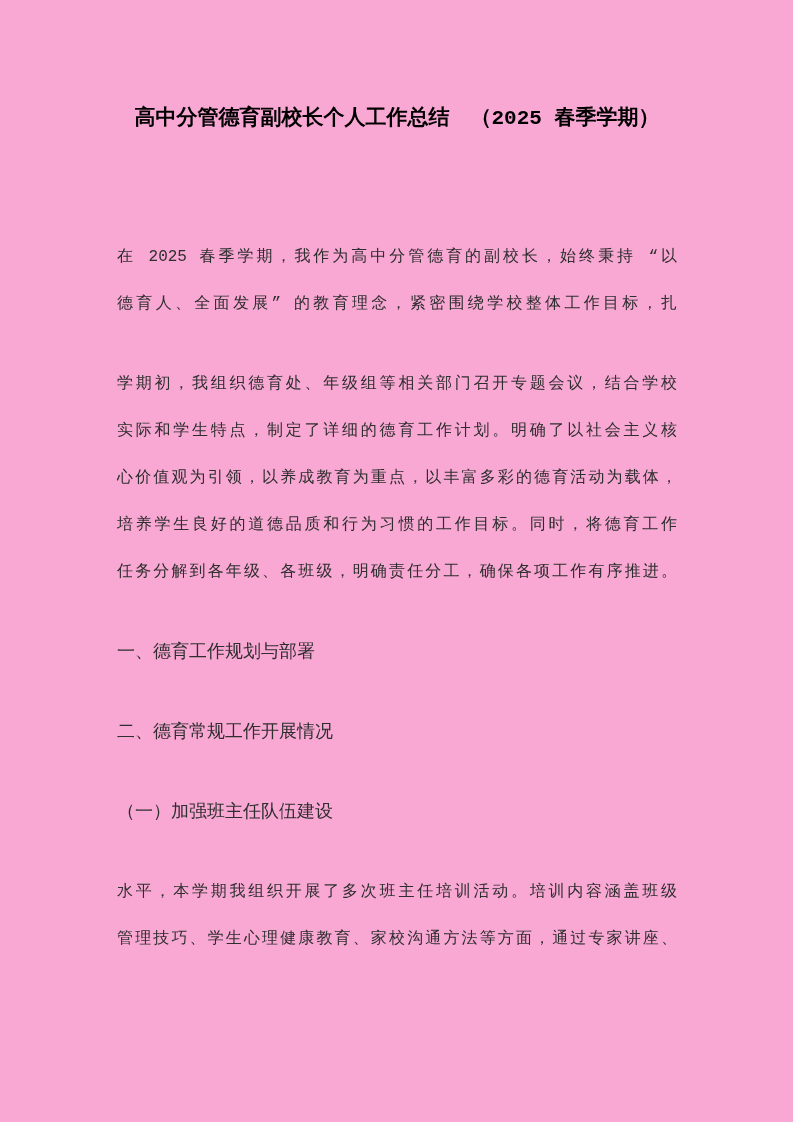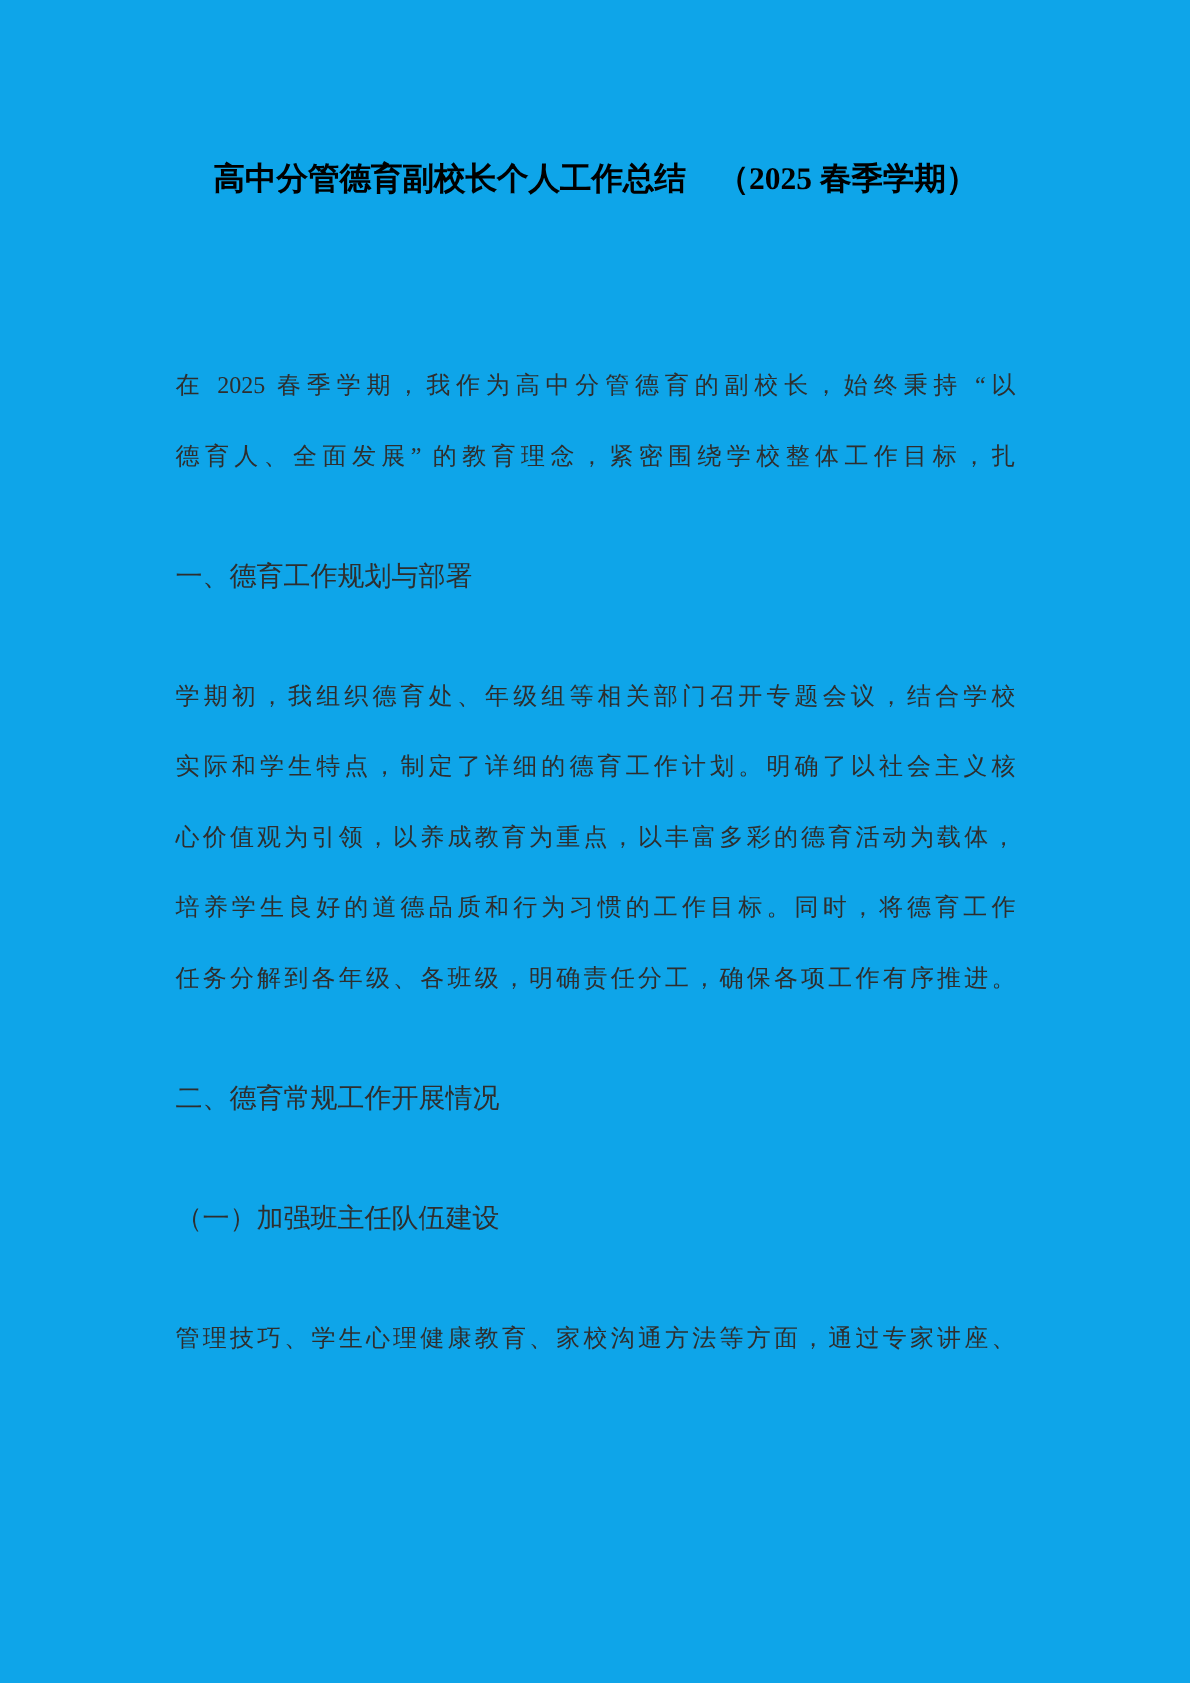--- a/index.html
+++ b/index.html
@@ -1,24 +1,24 @@
 <!DOCTYPE html>
 <html><head>
 <meta charset="utf-8">
 <style>
   * { margin: 0; padding: 0; box-sizing: border-box; }
   html, body { background: #ffffff; }
   .page {
     position: relative;
     width: 793px;
     height: 1122px;
-    background: #0ea5e9;
+    background: #f9a8d4;
     padding: 104px 116px 18px 117px;
     overflow: hidden;
-    font-family: Liberation Serif, serif;
+    font-family: Liberation Mono, monospace;
     color: #2e2e2e;
   }
   .doc-title {
     font-size: 21px;
     font-weight: 700;
     color: #000000;
     line-height: 30px;
     text-align: center;
     margin-bottom: 100px;
     white-space: nowrap;
@@ -43,31 +43,32 @@
 
 <div class="page">
 
   <h1 class="doc-title">高中分管德育副校长个人工作总结　（2025 春季学期）</h1>
 
   <div class="block">
     <div class="text-line">在 2025 春季学期，我作为高中分管德育的副校长，始终秉持 “以</div>
     <div class="text-line">德育人、全面发展” 的教育理念，紧密围绕学校整体工作目标，扎</div>
   </div>
 
-  <div class="block heading-line">一、德育工作规划与部署</div>
-
   <div class="block">
     <div class="text-line">学期初，我组织德育处、年级组等相关部门召开专题会议，结合学校</div>
     <div class="text-line">实际和学生特点，制定了详细的德育工作计划。明确了以社会主义核</div>
     <div class="text-line">心价值观为引领，以养成教育为重点，以丰富多彩的德育活动为载体，</div>
     <div class="text-line">培养学生良好的道德品质和行为习惯的工作目标。同时，将德育工作</div>
     <div class="text-line">任务分解到各年级、各班级，明确责任分工，确保各项工作有序推进。</div>
   </div>
 
+  <div class="block heading-line">一、德育工作规划与部署</div>
+
   <div class="block heading-line">二、德育常规工作开展情况</div>
 
   <div class="block heading-line">（一）加强班主任队伍建设</div>
 
   <div class="block">
+    <div class="text-line">水平，本学期我组织开展了多次班主任培训活动。培训内容涵盖班级</div>
     <div class="text-line">管理技巧、学生心理健康教育、家校沟通方法等方面，通过专家讲座、</div>
   </div>
 
 </div>
 
 </body></html>

